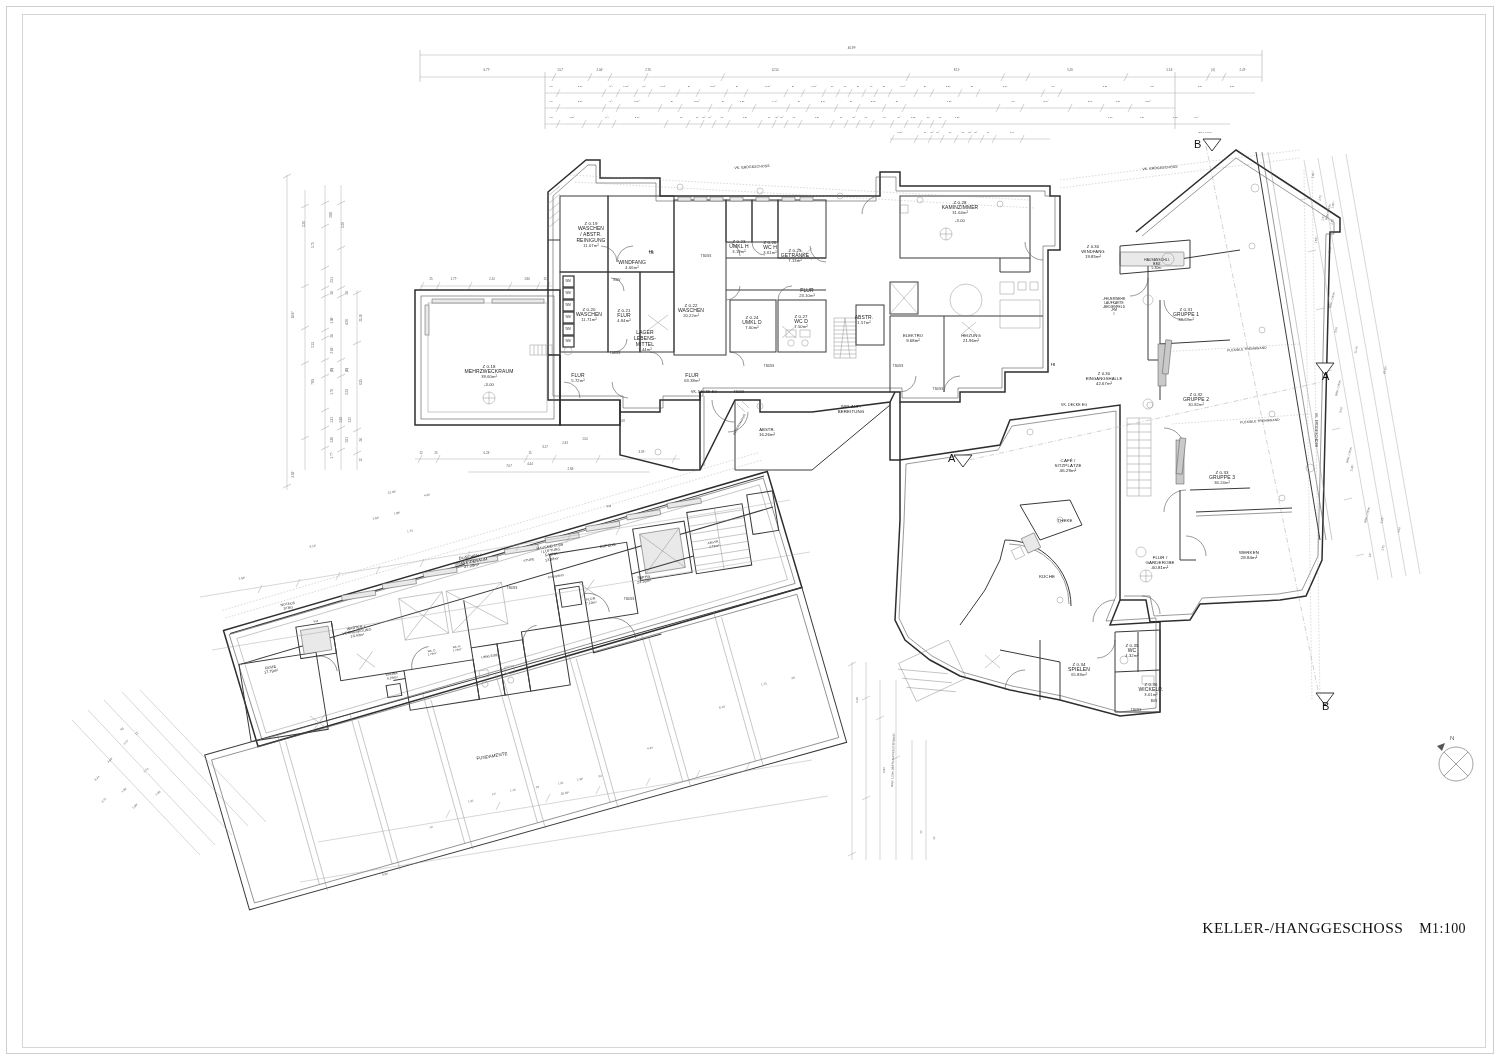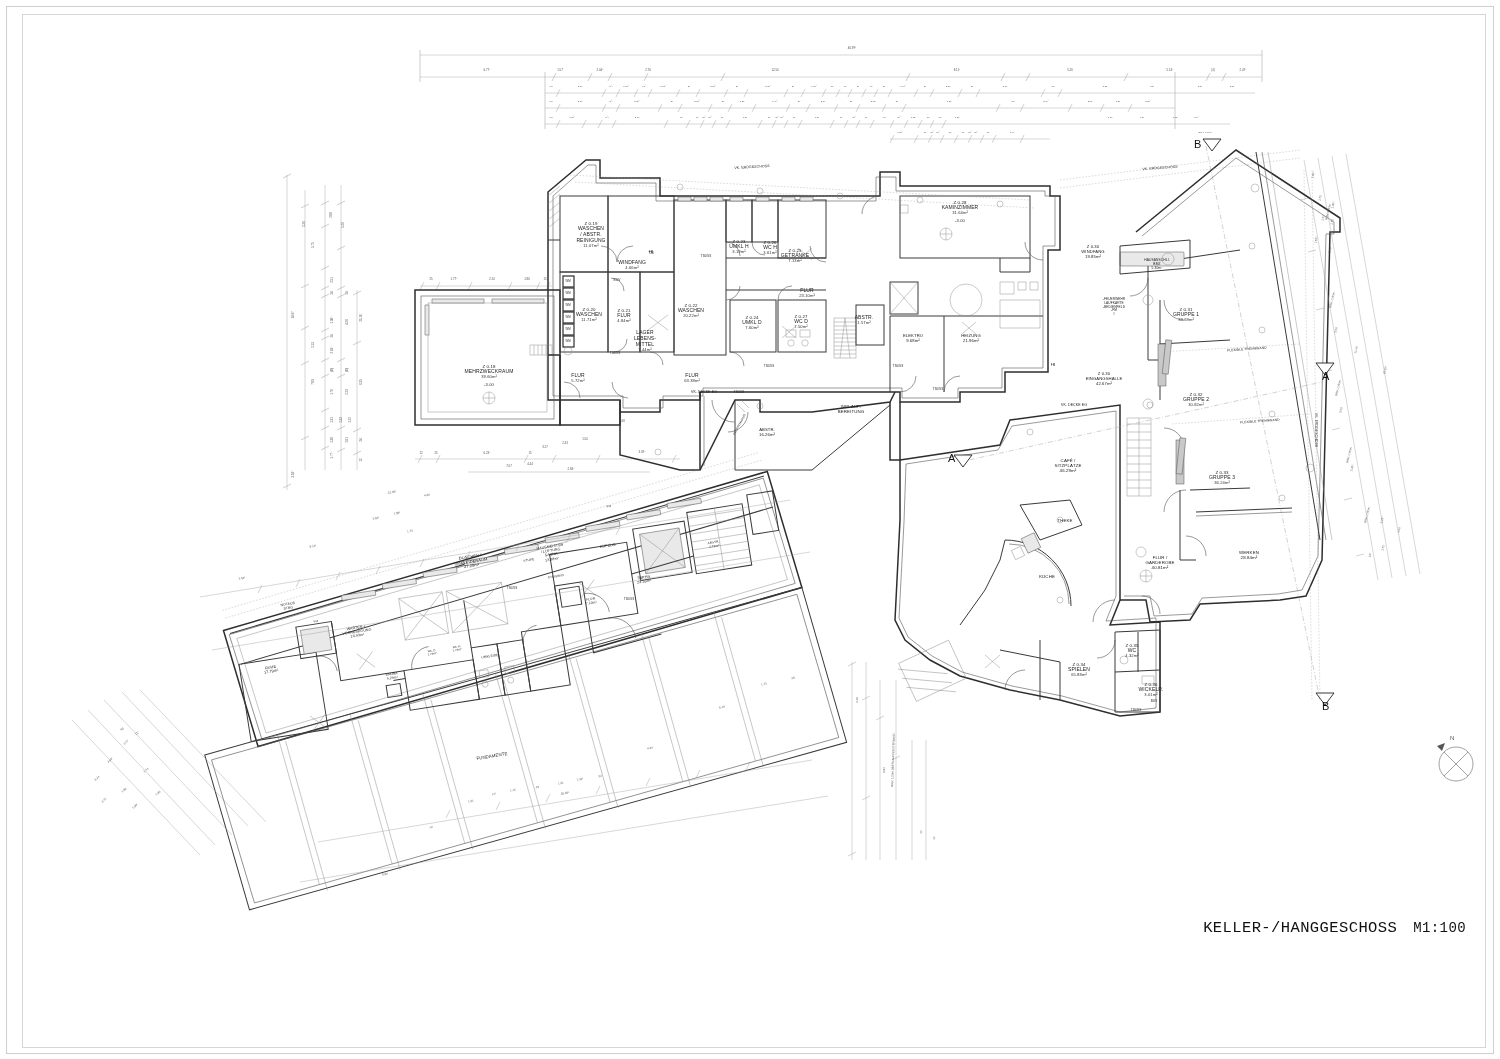--- a/index.html
+++ b/index.html
@@ -14,21 +14,21 @@
   .room{font-size:4.6px;}
   .room .code{display:block;font-size:4.4px;}
   .room .nm{display:block;font-size:5px;}
   .room .ar{display:block;font-size:4.1px;color:#333;}
   .dimtxt{position:absolute;font-size:3.5px;color:#555;white-space:pre;
           font-family:"Liberation Sans",sans-serif;}
   .dimtxt.s{font-size:2.9px;}
   .dimtxt.xs{font-size:2.4px;}
   .secmark{position:absolute;font-size:11px;color:#111;font-family:"Liberation Sans",sans-serif;}
   #title{position:absolute;right:34px;bottom:104px;font-size:15.5px;letter-spacing:.4px;color:#111;
-         font-family:Liberation Mono, monospace;white-space:pre;}
+         font-family:Liberation Serif, serif;white-space:pre;}
   #title .scale{margin-left:16px;font-size:14px;}
 </style>
 </head>
 <body>
 
 <div id="sheet">
 
   <div id="frame-outer"></div>
   <div id="frame-inner"></div>
 

